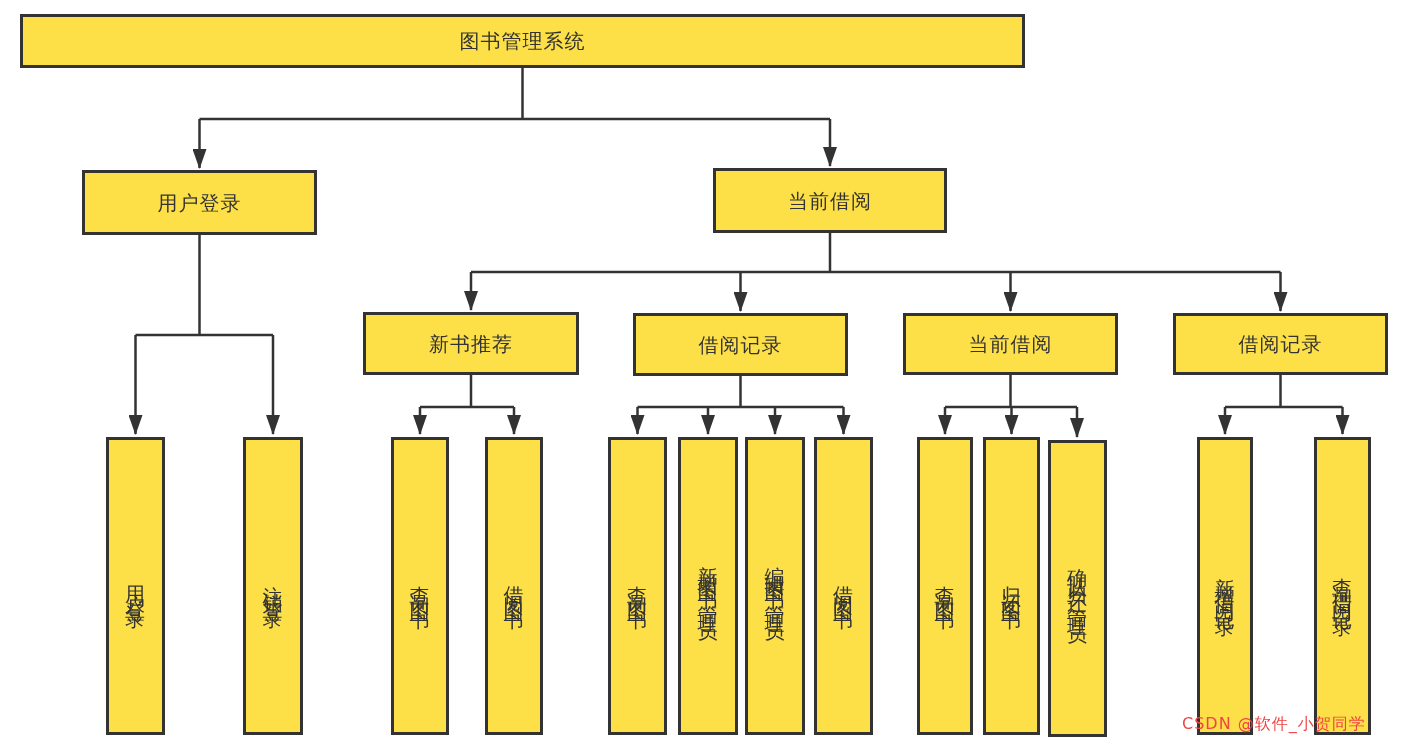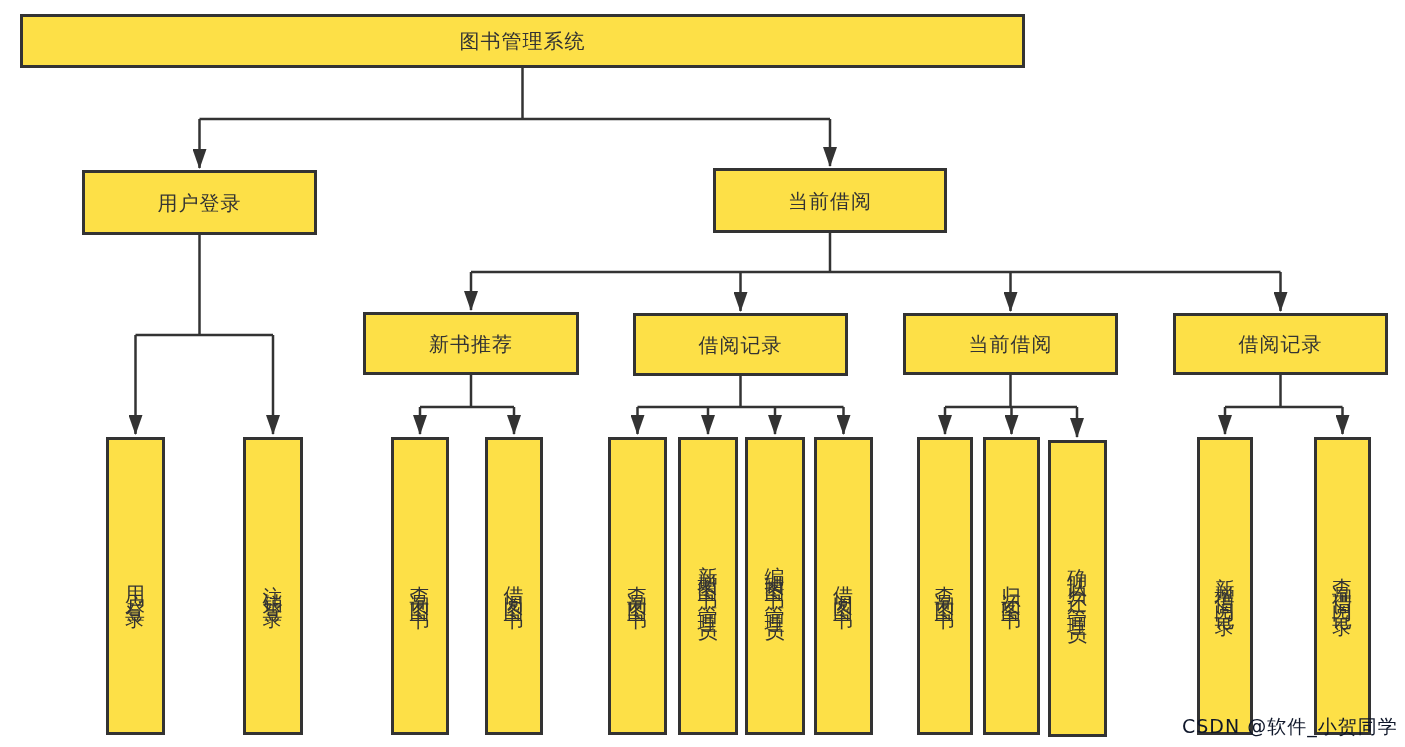--- a/index.html
+++ b/index.html
@@ -36,23 +36,23 @@
     writing-mode: vertical-rl;
     text-orientation: mixed;
     font-size: 20px;
     letter-spacing: 8px;
     line-height: 1;
   }
   .watermark {
     position: absolute;
     left: 1182px;
     top: 714px;
-    font-size: 19px;
+    font-size: 16px;
     letter-spacing: 1px;
-    color: #0f172a;
+    color: #ef4444;
     white-space: nowrap;
     text-align: right;
   }
 </style>
 </head>
 <body>
 
 <div class="stage">
 
   <svg class="connectors" viewBox="0 0 1405 747" xmlns="http://www.w3.org/2000/svg">

